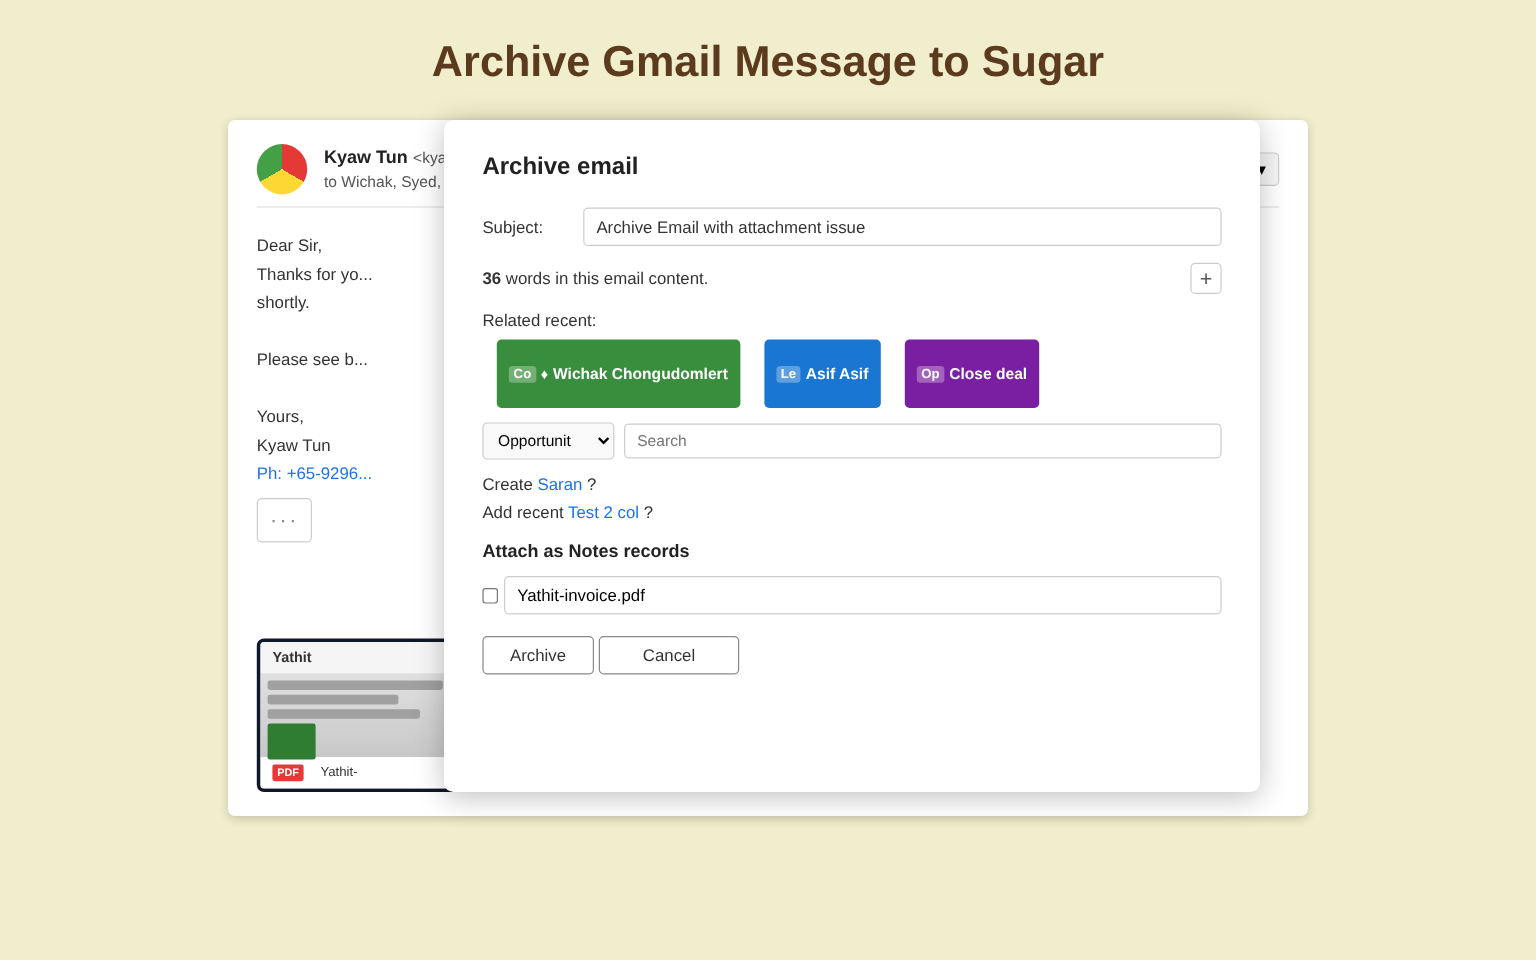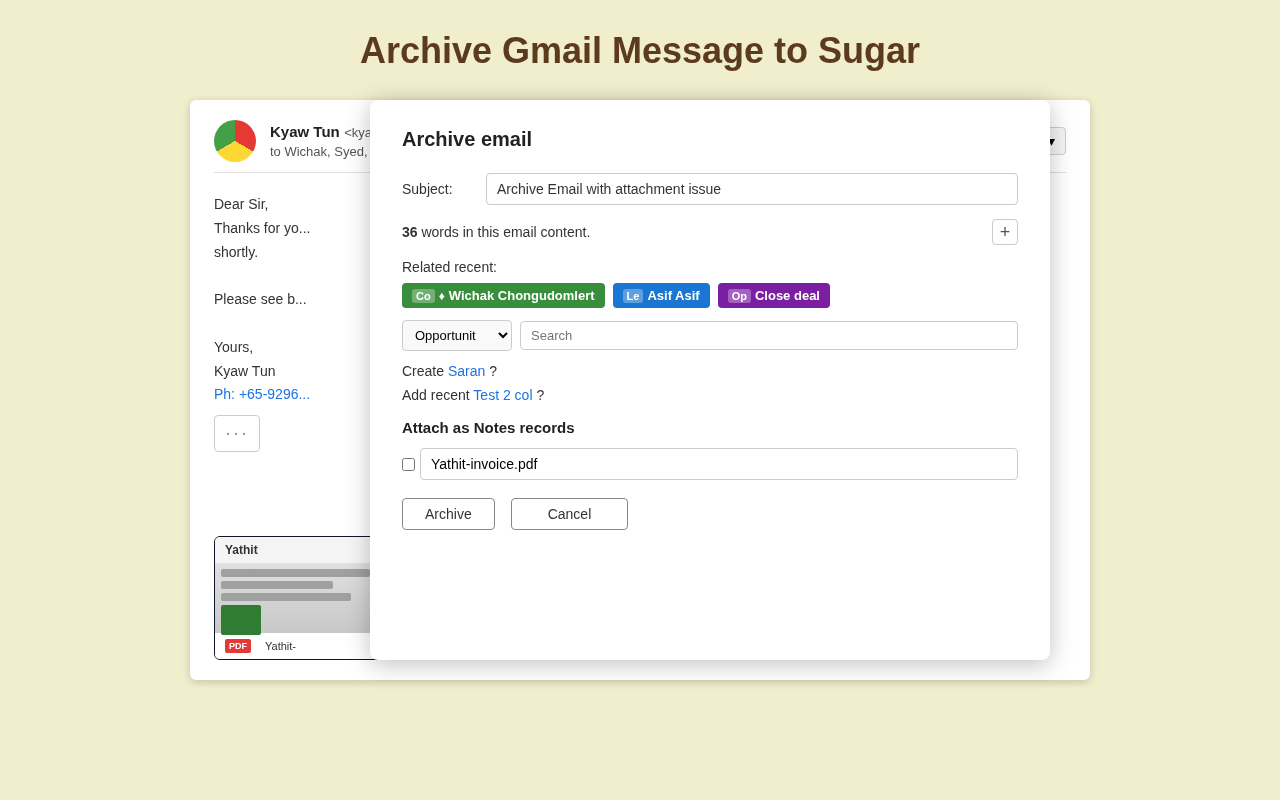--- a/index.html
+++ b/index.html
@@ -139,21 +139,21 @@
     }
 
     .attachment-preview {
       position: absolute;
       bottom: 20px;
       left: 24px;
       width: 200px;
     }
 
     .attachment-card {
-      border: 1px solid #0f172a;
+      border: 3px solid #0f172a;
       border-radius: 6px;
       overflow: hidden;
     }
 
     .attachment-header {
       background: #f5f5f5;
       padding: 6px 10px;
       font-size: 12px;
       color: #333;
       font-weight: bold;
@@ -272,25 +272,26 @@
       gap: 8px;
       flex-wrap: wrap;
       margin-bottom: 12px;
     }
 
     .tag {
       display: flex;
       align-items: center;
       gap: 4px;
       border-radius: 4px;
-      padding: 5px 10px;
+      padding: 21px 10px;
       font-size: 13px;
       font-weight: bold;
       color: #fff;
       cursor: pointer;
+      margin-left: 12px;
     }
 
     .tag-co { background: #388e3c; }
     .tag-le { background: #1976d2; }
     .tag-op { background: #7b1fa2; }
 
     .tag-badge {
       font-size: 11px;
       font-weight: bold;
       background: rgba(255,255,255,0.3);
@@ -361,21 +362,21 @@
       flex: 1;
       border: 1px solid #ccc;
       border-radius: 4px;
       padding: 7px 10px;
       font-size: 14px;
       background: #fff;
     }
 
     .modal-actions {
       display: flex;
-      gap: 16px;
+      gap: 4px;
     }
 
     .btn-archive {
       background: #fff;
       border: 1px solid #888;
       border-radius: 4px;
       padding: 7px 22px;
       font-size: 14px;
       cursor: pointer;
       color: #333;

